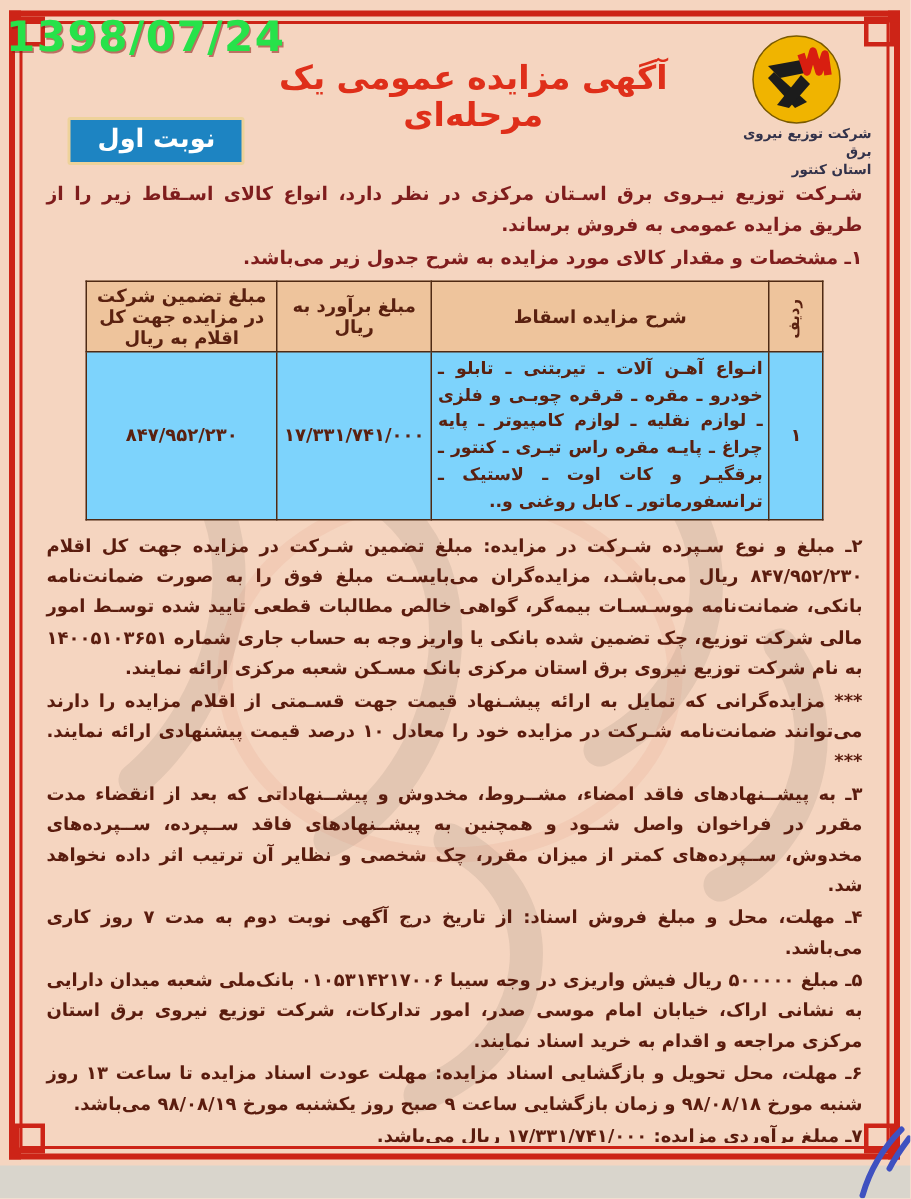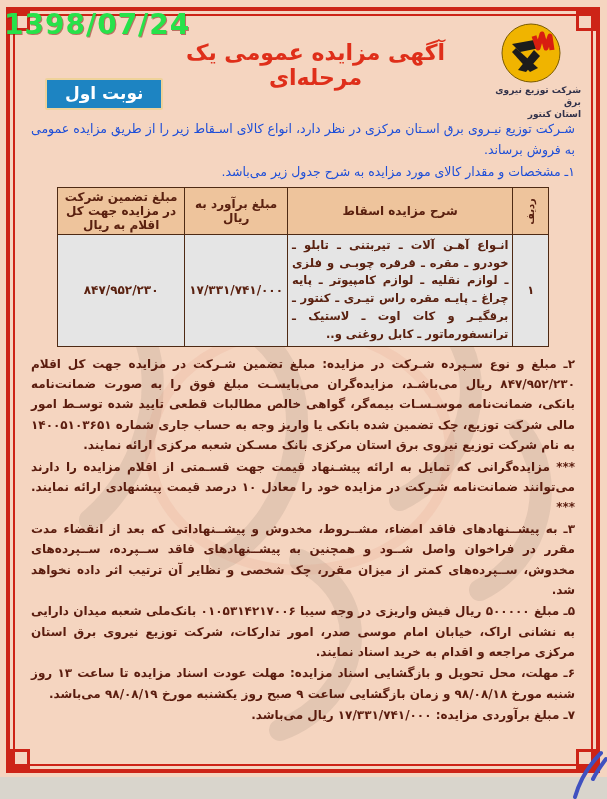--- a/index.html
+++ b/index.html
@@ -39,30 +39,30 @@
   .logo-box{position:absolute;right:4px;top:2px;width:100px;}
   .logo-box svg{display:block;margin:0 auto;}
   .company-name{color:#32324a;font-weight:bold;font-size:9px;line-height:1.3;margin-top:1px;}
   .date-overlay{
     position:absolute;left:4px;top:8px;z-index:9;
     color:#27e24a;font-weight:bold;font-size:28px;letter-spacing:1px;
     text-shadow:1px 1px 0 rgba(140,30,20,.55);
     font-family:"DejaVu Sans",sans-serif;direction:ltr;
   }
   
-  .intro{padding:2px 10px 0 10px;color:#1d4ed8;font-weight:normal;font-size:12.5px;line-height:1.7;text-align:justify;}
+  .intro{padding:2px 10px 0 10px;color:#7f1d1d;font-weight:bold;font-size:12.5px;line-height:1.7;text-align:justify;}
   .intro .item1{}
   
   table.items{
     border-collapse:collapse;margin:5px auto 4px auto;width:492px;
     color:#5a2110;font-size:11.5px;font-weight:bold;
   }
   table.items th,table.items td{border:1.5px solid #4e2a14;padding:2px 4px;}
   table.items thead th{background:#eec49c;height:40px;font-size:12px;}
-  table.items tbody td{background:#e5e5e5;}
+  table.items tbody td{background:#7dd3fc;}
   th.col-row{width:20px;}
   th.col-desc{width:240px;}
   th.col-est{width:92px;}
   th.col-gua{width:126px;}
   .vert{display:inline-block;transform:rotate(-90deg);white-space:nowrap;font-size:10px;}
   td.desc{text-align:justify;font-size:11.5px;line-height:1.55;padding:4px 8px;}
   td.num{text-align:center;font-size:12px;}
   td.rowno{text-align:center;}
   
   .terms{padding:3px 10px 0 10px;color:#5a1c0e;font-size:12px;font-weight:bold;line-height:1.7;}
@@ -138,20 +138,21 @@
               <td class="num">۱۷/۳۳۱/۷۴۱/۰۰۰</td>
               <td class="num">۸۴۷/۹۵۲/۲۳۰</td>
             </tr>
           </tbody>
         </table>
 
         <div class="terms">
           <p>۲ـ مبلغ و نوع سـپرده شـرکت در مزایده: مبلغ تضمین شـرکت در مزایده جهت کل اقلام ۸۴۷/۹۵۲/۲۳۰ ریال می‌باشـد، مزایده‌گران می‌بایسـت مبلغ فوق را به صورت ضمانت‌نامه بانکی، ضمانت‌نامه موسـسـات بیمه‌گر، گواهی خالص مطالبات قطعی تایید شده توسـط امور مالی شرکت توزیع، چک تضمین شده بانکی یا واریز وجه به حساب جاری شماره ۱۴۰۰۵۱۰۳۶۵۱ به نام شرکت توزیع نیروی برق استان مرکزی بانک مسـکن شعبه مرکزی ارائه نمایند.</p>
           <p>*** مزایده‌گرانی که تمایل به ارائه پیشـنهاد قیمت جهت قسـمتی از اقلام مزایده را دارند می‌توانند ضمانت‌نامه شـرکت در مزایده خود را معادل ۱۰ درصد قیمت پیشنهادی ارائه نمایند. ***</p>
           <p>۳ـ به پیشــنهادهای فاقد امضاء، مشــروط، مخدوش و پیشــنهاداتی که بعد از انقضاء مدت مقرر در فراخوان واصل شــود و همچنین به پیشــنهادهای فاقد ســپرده، ســپرده‌های مخدوش، ســپرده‌های کمتر از میزان مقرر، چک شخصی و نظایر آن ترتیب اثر داده نخواهد شد.</p>
+          <p>۴ـ مهلت، محل و مبلغ فروش اسناد: از تاریخ درج آگهی نوبت دوم به مدت ۷ روز کاری می‌باشد.</p>
           <p>۵ـ مبلغ ۵۰۰۰۰۰ ریال فیش واریزی در وجه سیبا ۰۱۰۵۳۱۴۲۱۷۰۰۶ بانک‌ملی شعبه میدان دارایی به نشانی اراک، خیابان امام موسی صدر، امور تدارکات، شرکت توزیع نیروی برق استان مرکزی مراجعه و اقدام به خرید اسناد نمایند.</p>
           <p>۶ـ مهلت، محل تحویل و بازگشایی اسناد مزایده: مهلت عودت اسناد مزایده تا ساعت ۱۳ روز شنبه مورخ ۹۸/۰۸/۱۸ و زمان بازگشایی ساعت ۹ صبح روز یکشنبه مورخ ۹۸/۰۸/۱۹ می‌باشد.</p>
           <p>۷ـ مبلغ برآوردی مزایده: ۱۷/۳۳۱/۷۴۱/۰۰۰ ریال می‌باشد.</p>
 
         </div>
 
       </div>
     </div>
   </div>
 

